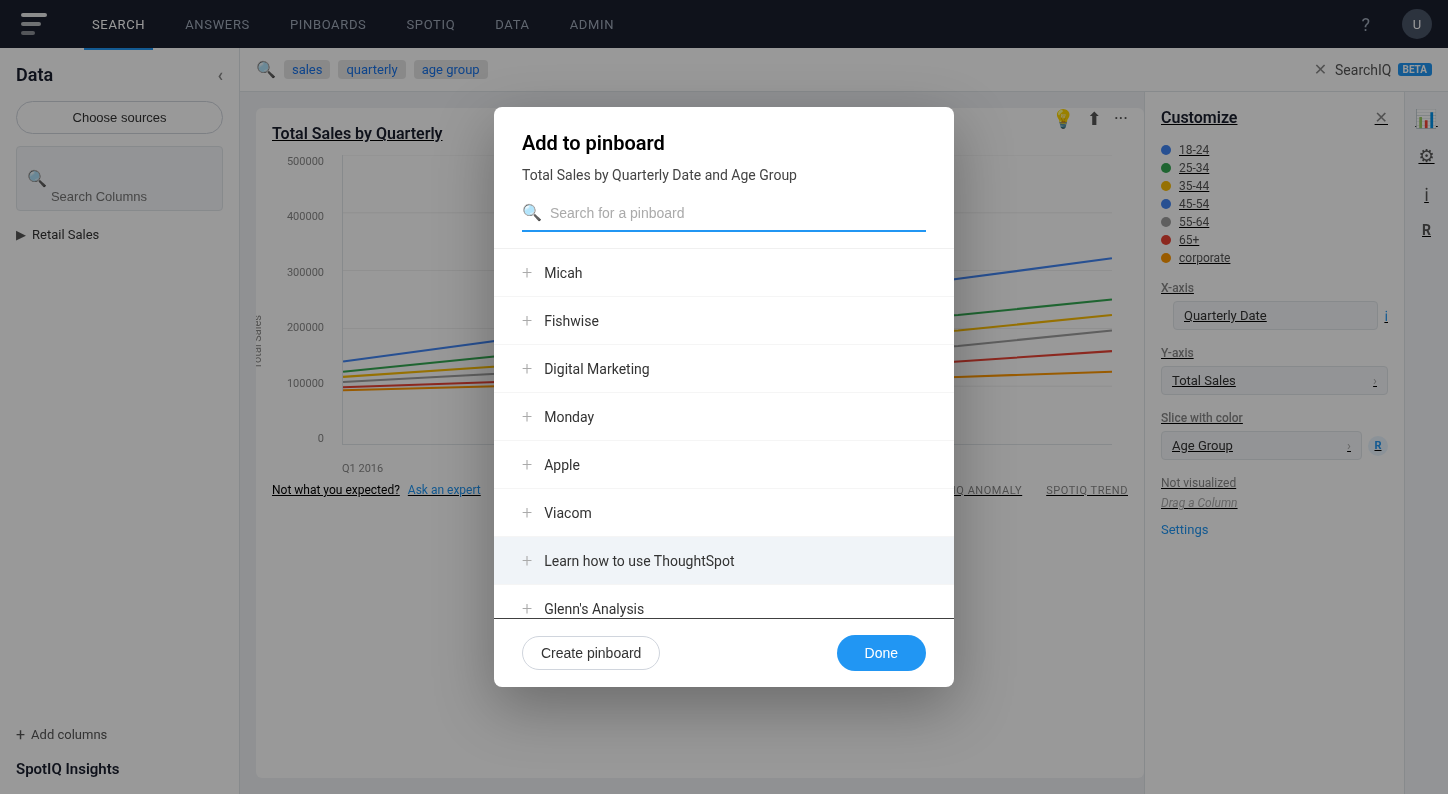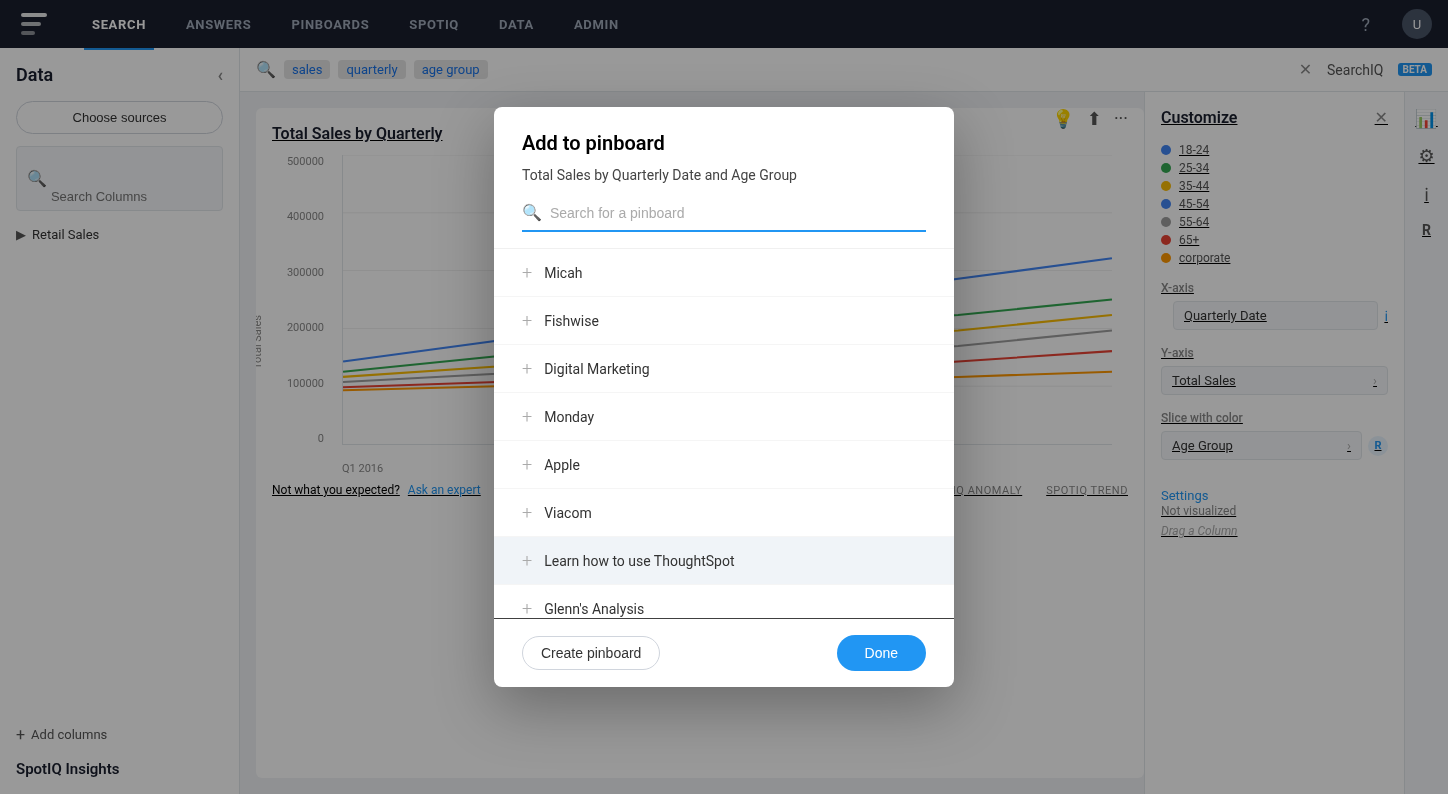--- a/index.html
+++ b/index.html
@@ -16,21 +16,21 @@
     }
     .nav-logo {
       width: 36px; height: 36px;
       display: flex; align-items: center; justify-content: center;
       margin-right: 8px;
     }
     .nav-logo svg { width: 30px; height: 30px; }
     .nav-item {
       color: #a0aaba;
       font-size: 13px;
-      font-weight: 700;
+      font-weight: 400;
       letter-spacing: 0.05em;
       text-transform: uppercase;
       padding: 4px 8px;
       cursor: pointer;
       position: relative;
     }
     .nav-item.active { color: #fff; }
     .nav-item.active::after {
       content: '';
       position: absolute;
@@ -152,24 +152,23 @@
       color: #1a73e8;
       border-radius: 4px;
       padding: 2px 8px;
       font-size: 13px;
     }
     .search-spacer { flex: 1; }
     .search-clear { color: #888; cursor: pointer; font-size: 16px; }
     .searchiq-badge {
       display: flex;
       align-items: center;
-      gap: 14px;
+      gap: 6px;
       font-size: 14px;
       color: #555;
-      margin-left: 7px;
     }
     .beta-badge {
       background: #2196f3;
       color: #fff;
       font-size: 10px;
       padding: 1px 5px;
       border-radius: 3px;
       font-weight: 700;
     }
 
@@ -635,25 +634,25 @@
           <div class="axis-label">Slice with color</div>
           <div style="display:flex;align-items:center;gap:6px;">
             <div class="axis-value" style="flex:1;">
               <span>Age Group</span>
               <span style="color:#aaa;">›</span>
             </div>
             <div class="r-icon">R</div>
           </div>
         </div>
         <div>
-          <span class="settings-link">Settings</span>
-        </div>
-        <div>
           <div class="not-visualized-label">Not visualized</div>
           <div class="drag-column">Drag a Column</div>
+        </div>
+        <div>
+          <span class="settings-link">Settings</span>
         </div>
       </div>
 
       <div class="right-icons">
         <span class="right-icon">📊</span>
         <span class="right-icon">⚙</span>
         <span class="right-icon">ℹ</span>
         <span class="right-icon" style="font-weight:700;font-size:14px;">R</span>
       </div>
     </div>

